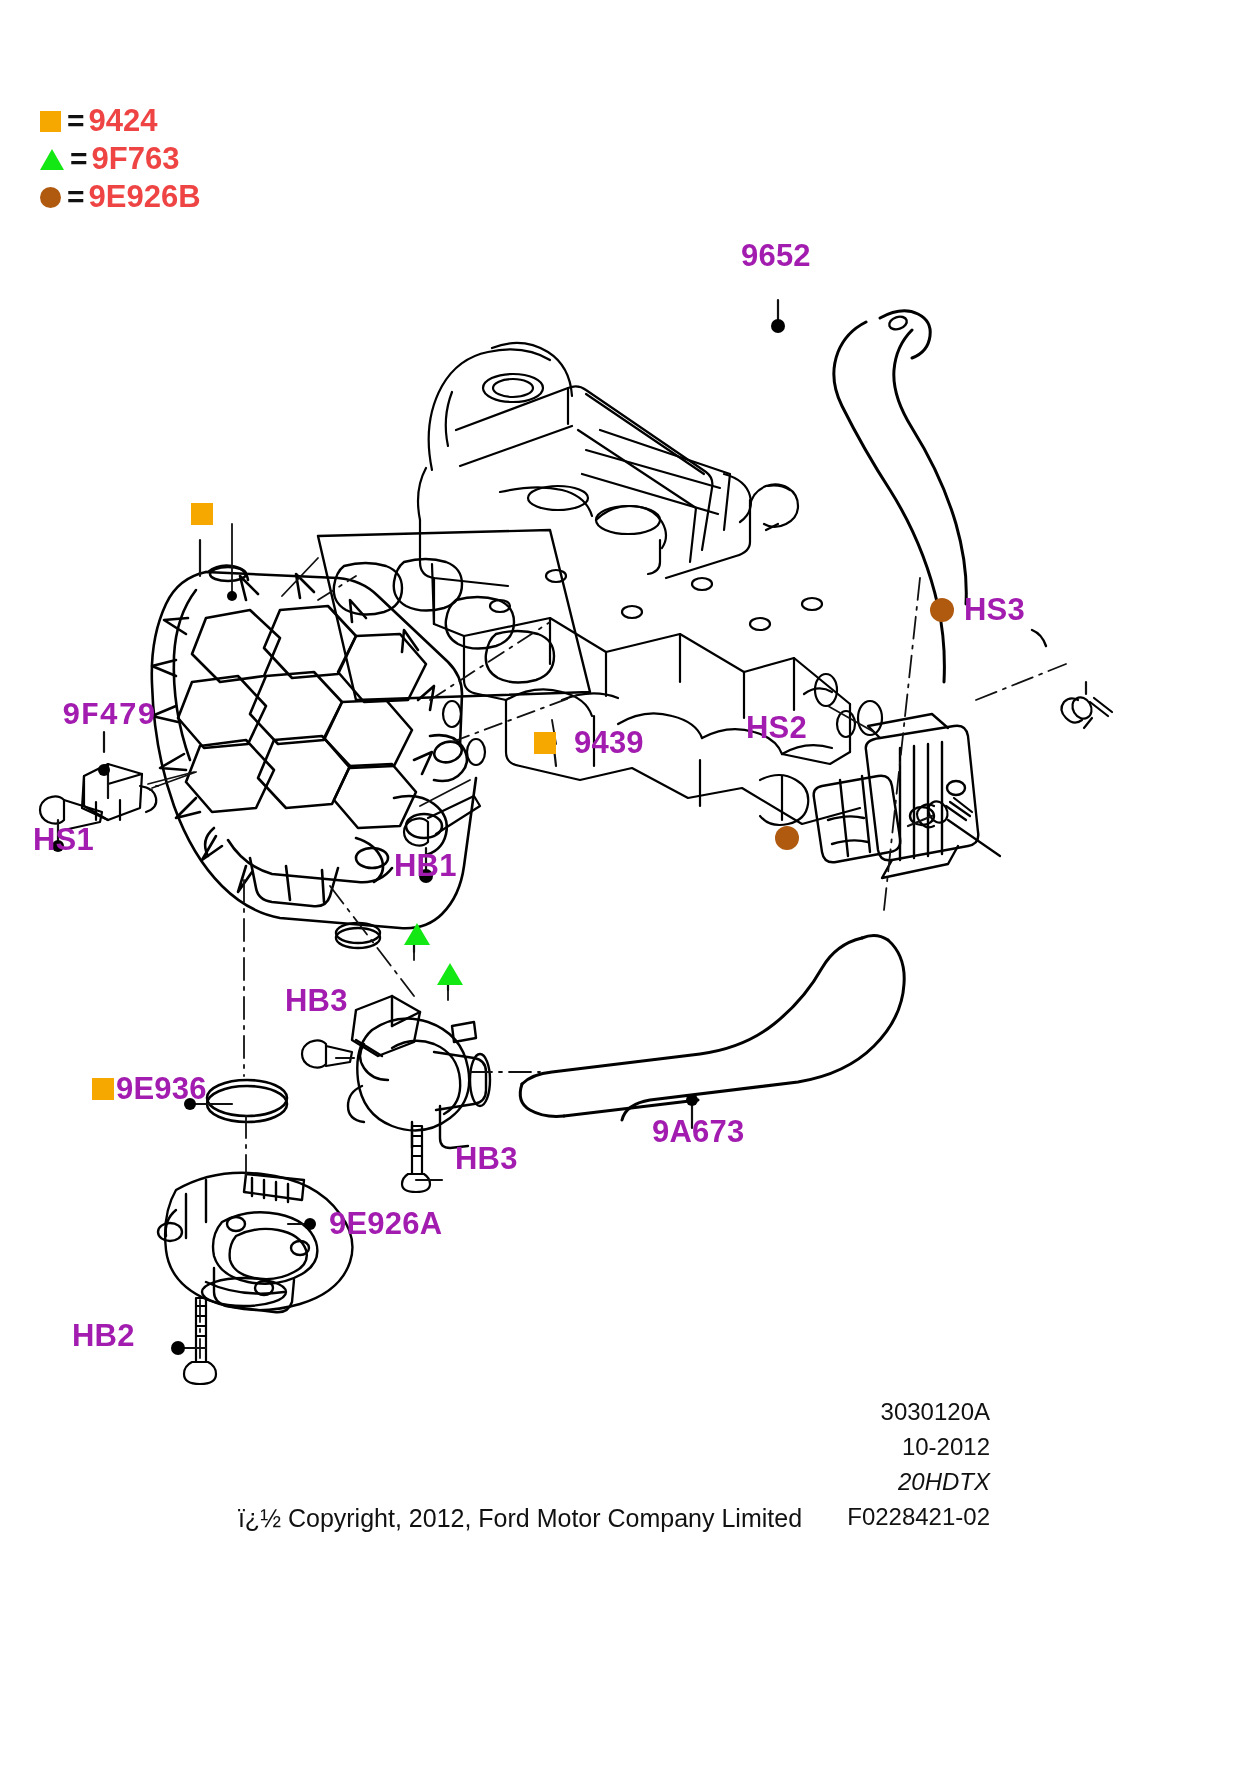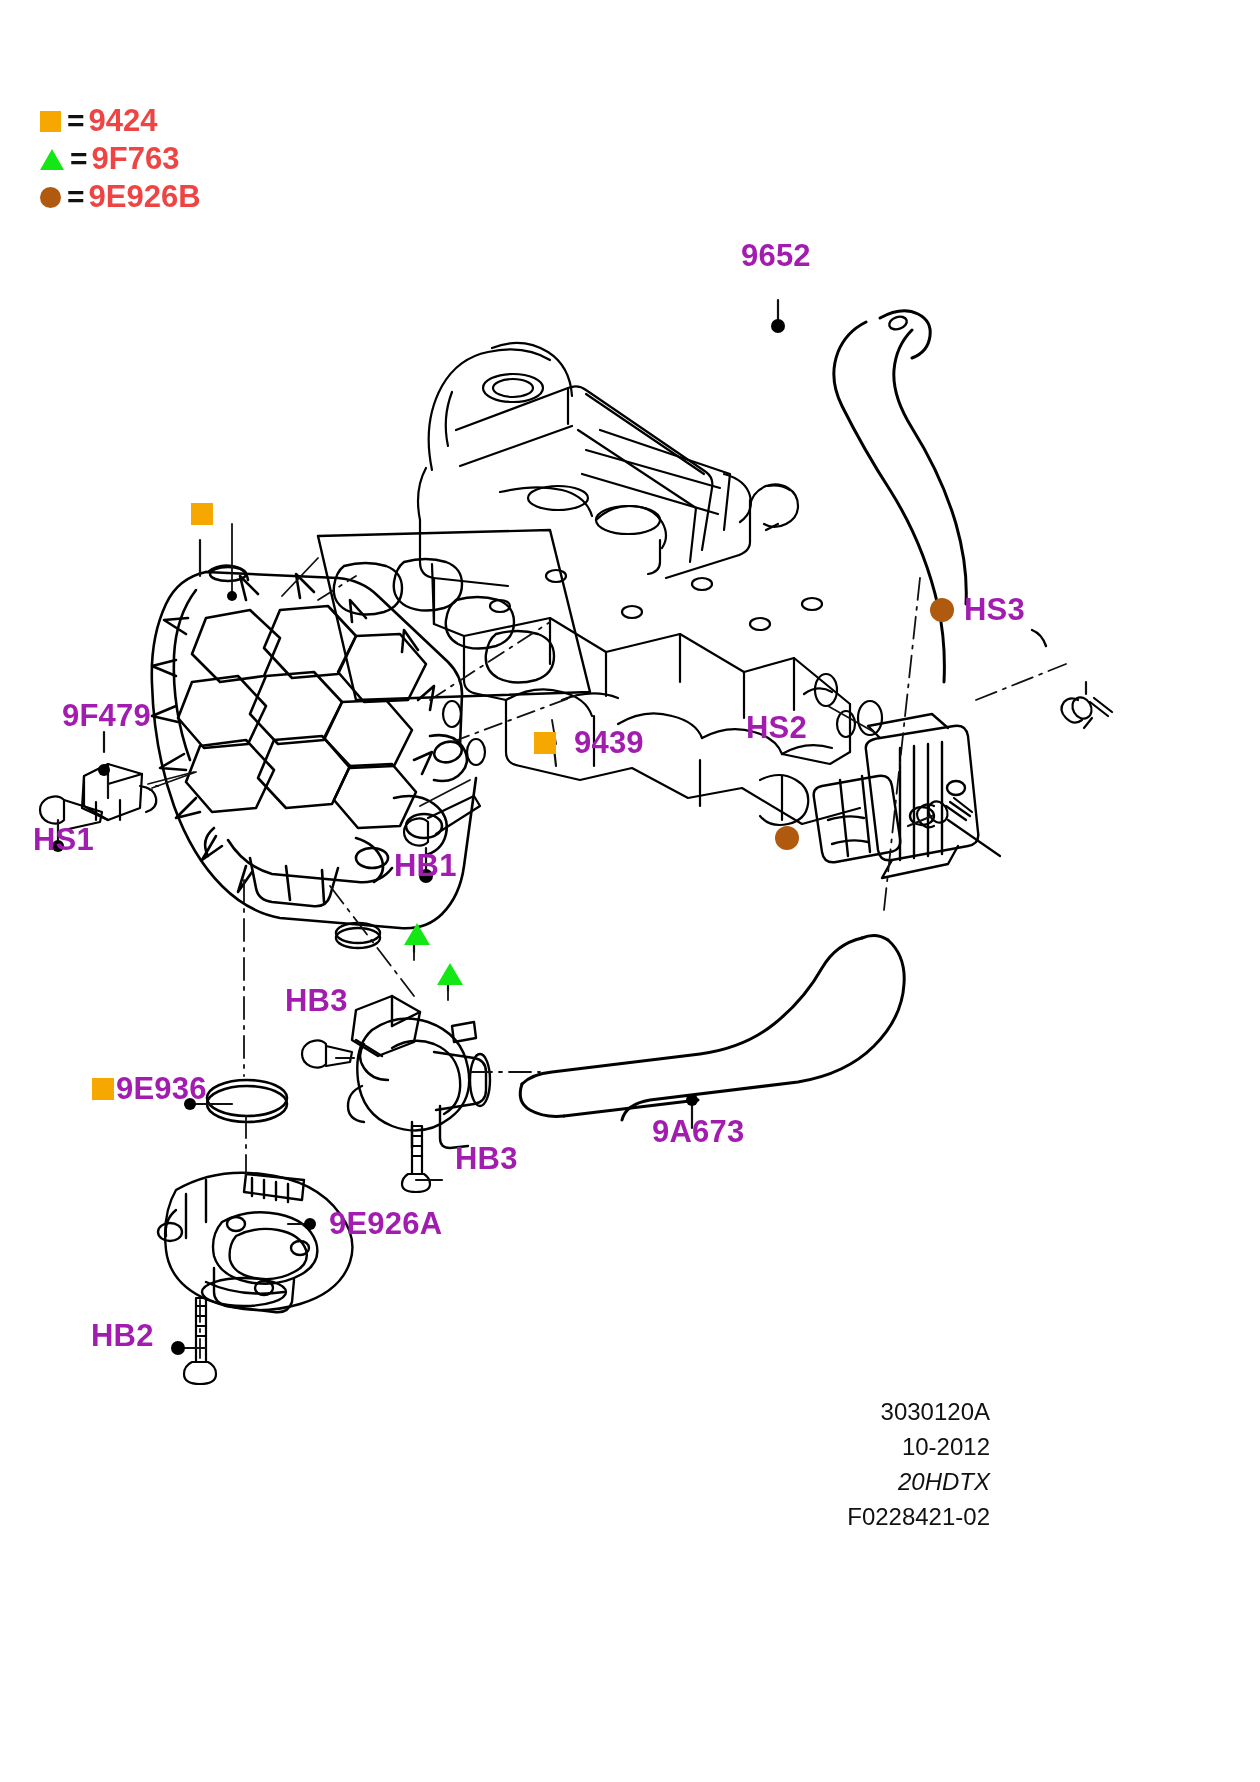--- a/index.html
+++ b/index.html
@@ -379,21 +379,21 @@
 
   <div class="lbl" style="left:741px;top:240px;">9652</div>
 
   <div style="position:absolute;left:930px;top:594px;display:flex;align-items:center;">
     <span class="mk circ" style="position:relative;left:0;top:0;margin-right:2px;"></span>
     <span class="lbl" style="position:relative;left:8px;top:0;">HS3</span>
   </div>
 
   <div class="lbl" style="left:746px;top:712px;">HS2</div>
 
-  <div class="lbl" style="left:62px;top:700px;">9F479</div>
+  <div class="lbl" style="left:62px;top:700px;font-family:Liberation Mono, monospace;">9F479</div>
 
   <div class="lbl" style="left:33px;top:824px;">HS1</div>
 
   <div style="position:absolute;left:534px;top:727px;display:flex;align-items:center;">
     <span class="mk square" style="position:relative;left:0;top:0;margin-right:2px;"></span>
     <span class="lbl" style="position:relative;left:16px;top:0;">9439</span>
   </div>
 
   <div class="lbl" style="left:394px;top:850px;">HB1</div>
 
@@ -401,23 +401,24 @@
 
   <div class="lbl" style="left:455px;top:1143px;">HB3</div>
 
   <div style="position:absolute;left:92px;top:1073px;display:flex;align-items:center;text-align:right;">
     <span class="mk square" style="position:relative;left:0;top:0;margin-right:2px;"></span>
     <span class="lbl" style="position:relative;left:0;top:0;">9E936</span>
   </div>
 
   <div class="lbl" style="left:329px;top:1208px;">9E926A</div>
 
-  <div class="lbl" style="left:91px;top:1320px;">HB2</div>
+  <div class="lbl" style="left:72px;top:1320px;">HB2</div>
 
   <div class="lbl" style="left:652px;top:1116px;">9A673</div>
 
   <div class="foot code" style="left:780px;top:1385px;width:210px;">3030120A</div>
   <div class="foot code" style="left:780px;top:1420px;width:210px;">10-2012</div>
   <div class="foot code" style="left:780px;top:1455px;width:210px;font-style:italic;">20HDTX</div>
   <div class="foot code" style="left:780px;top:1490px;width:210px;">F0228421-02</div>
 
+  <div class="copy" style="top:1504px;">ï¿½ Copyright, 2012, Ford Motor Company Limited</div>
 
 </div>
 
 </body></html>

